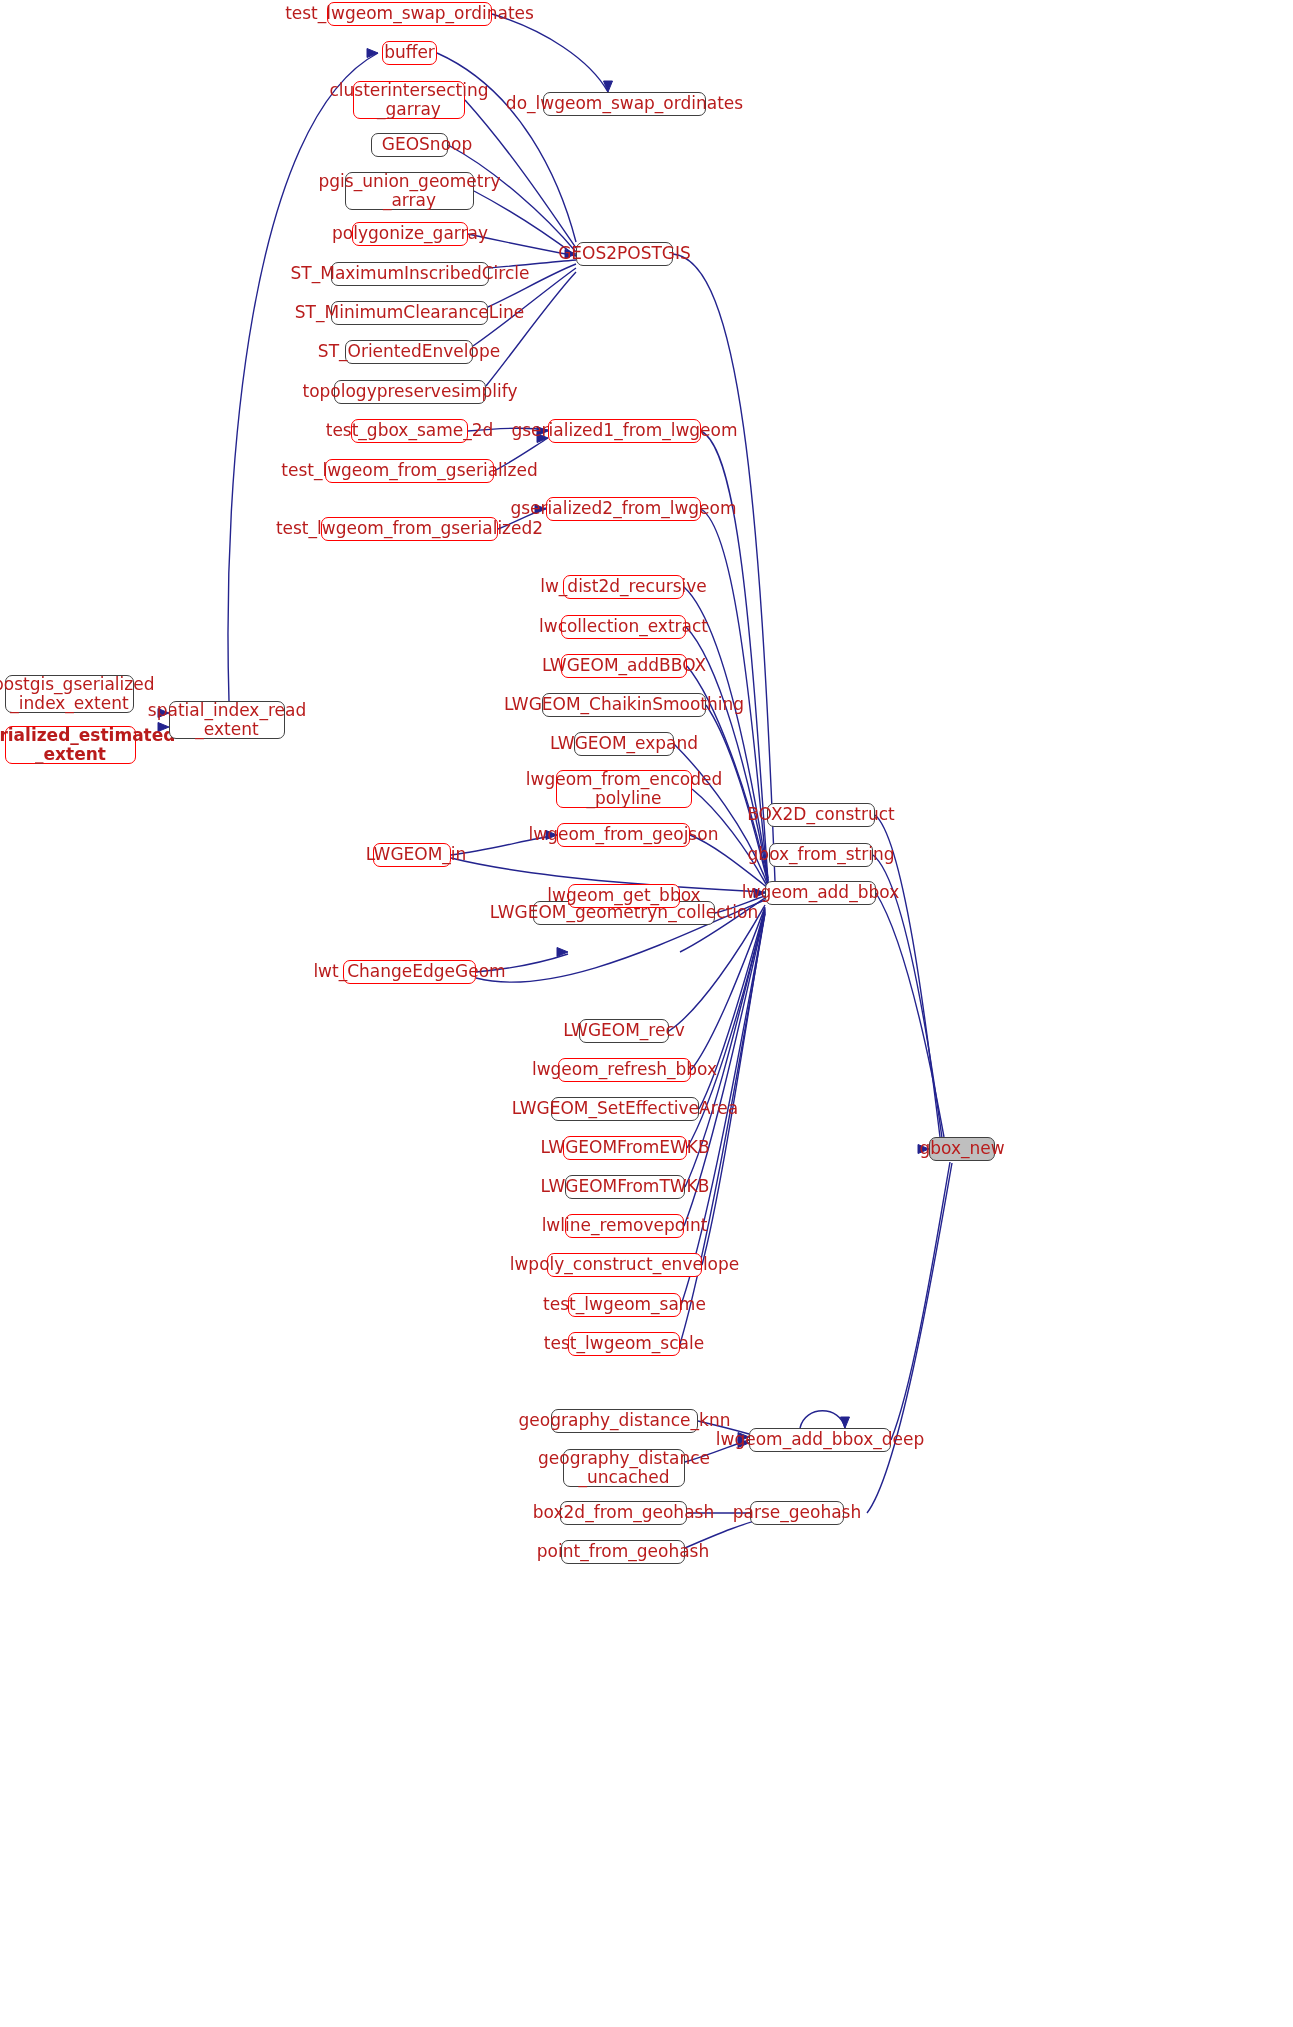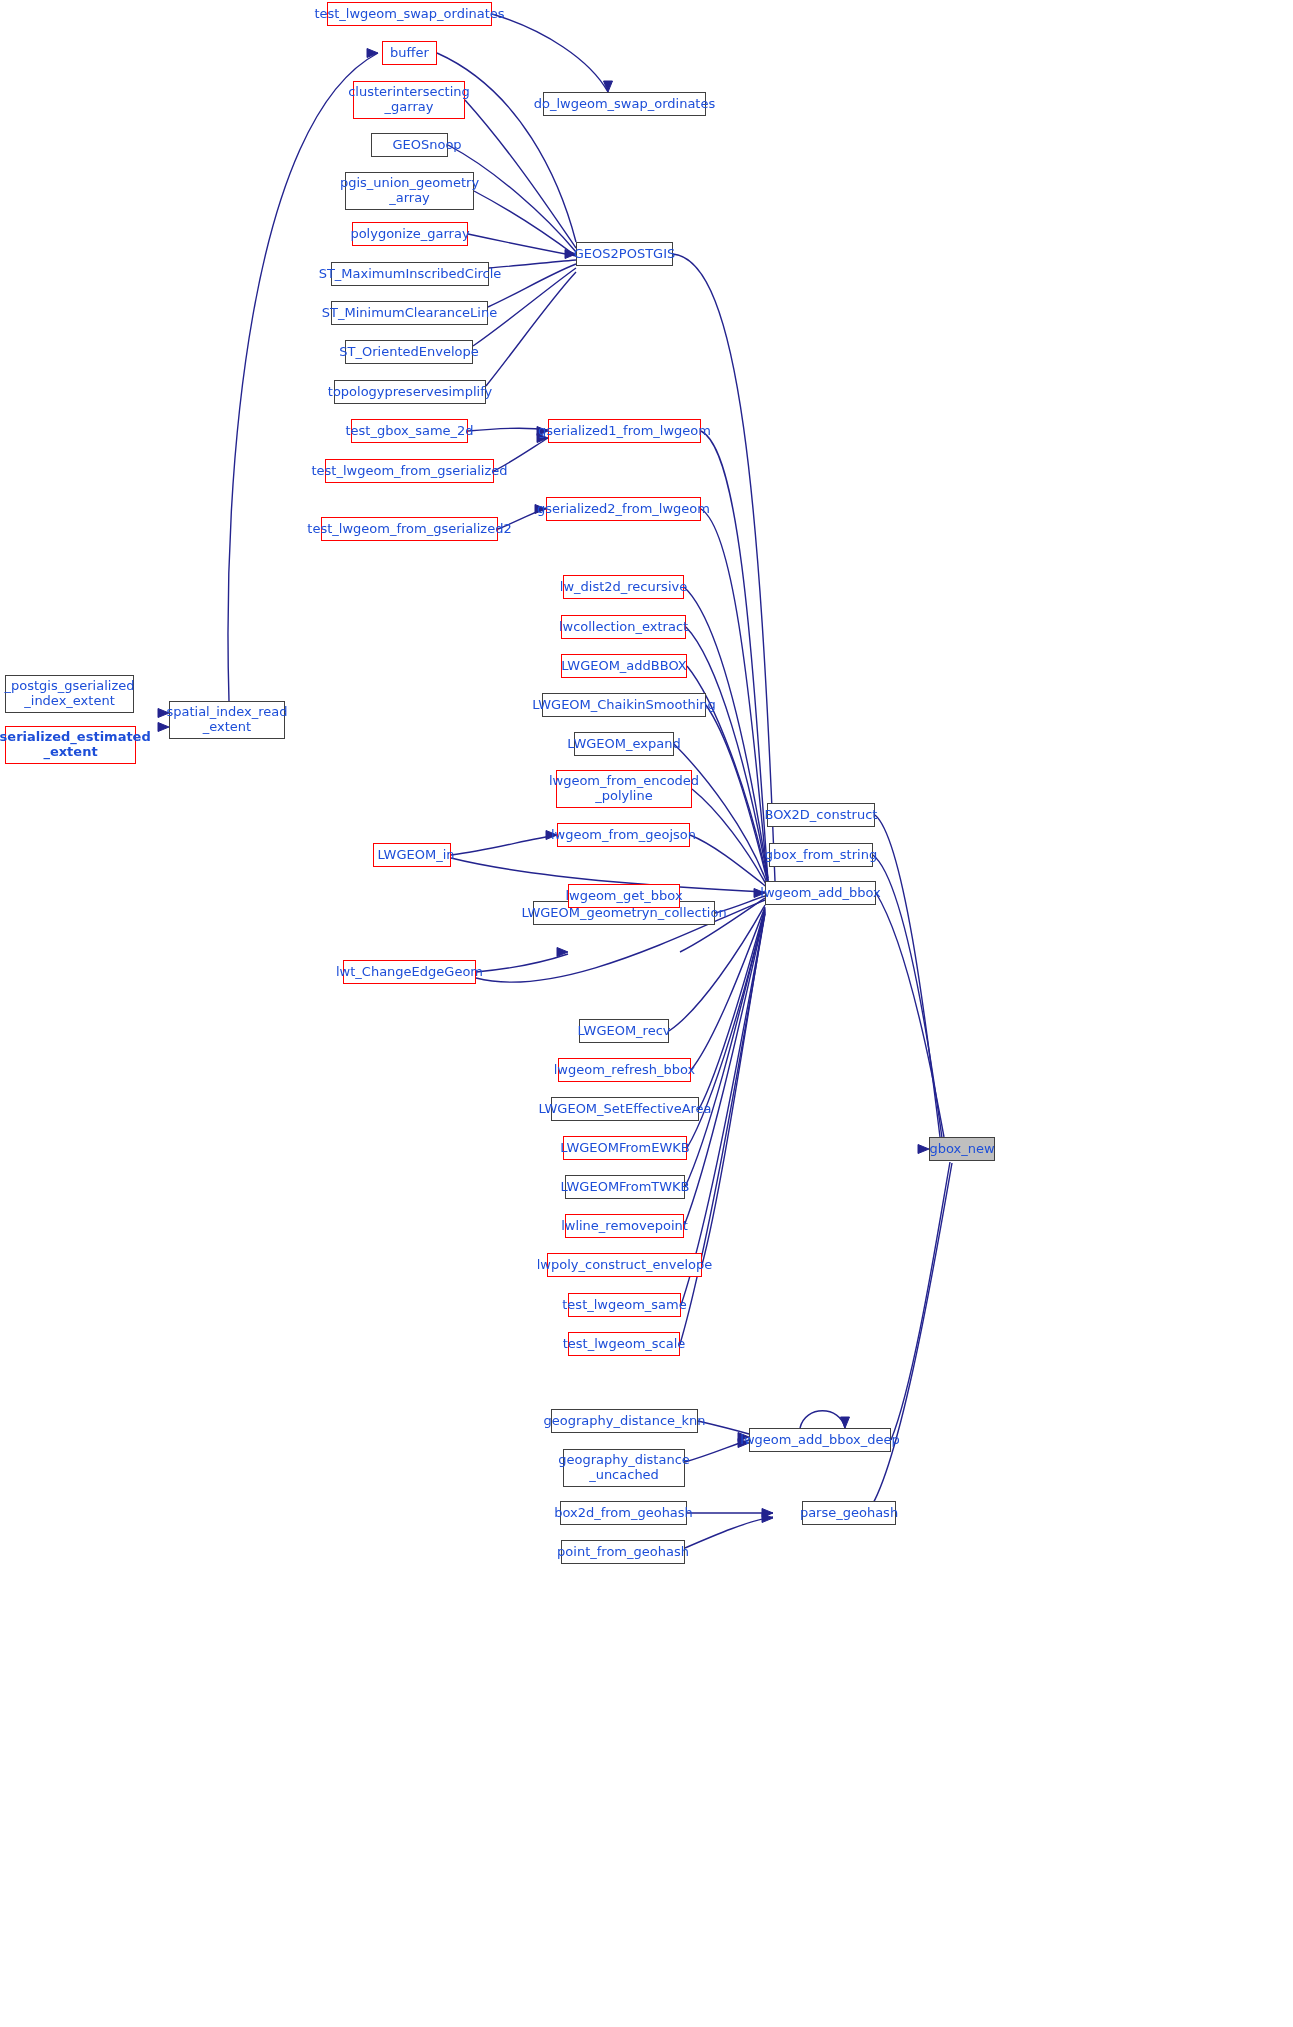--- a/index.html
+++ b/index.html
@@ -12,26 +12,27 @@
     overflow:hidden;
   }
   .node{
     position:absolute;
     box-sizing:border-box;
     display:flex;
     align-items:center;
     justify-content:center;
     text-align:center;
     background:#ffffff;
-    font-size:13px;
+    font-size:17px;
     line-height:1.12;
-    color:#1d4ed8;
+    color:#b91c1c;
     white-space:pre-line;
     letter-spacing:0px;
     z-index:3;
+    border-radius:7px;
   }
   .node.red{ border:1.6px solid #ff0000; }
   .node.black{ border:1.6px solid #404040; }
   .node.cur{ border:1.6px solid #404040; background:#bfbfbf; }
   svg#edges{
     position:absolute;
     left:0; top:0;
     width:1293px;
     height:2027px;
     z-index:1;
@@ -162,15 +163,15 @@
       <div class="node black" style="left: 767px; top: 803px; width: 108px; height: 24px;">BOX2D_construct</div>
       <div class="node black" style="left: 769px; top: 843px; width: 104px; height: 24px;">gbox_from_string</div>
       <div class="node black" style="left: 765px; top: 881px; width: 111px; height: 24px;">lwgeom_add_bbox</div>
       <div class="node cur" style="left: 929px; top: 1137px; width: 66px; height: 24px;">gbox_new</div>
       <div class="node black" style="left: 551px; top: 1409px; width: 147px; height: 24px;">geography_distance_knn</div>
       <div class="node black" style="left: 563px; top: 1449px; width: 122px; height: 38px;">geography_distance
 _uncached</div>
       <div class="node black" style="left: 749px; top: 1428px; width: 142px; height: 24px;">lwgeom_add_bbox_deep</div>
       <div class="node black" style="left: 560px; top: 1501px; width: 127px; height: 24px;">box2d_from_geohash</div>
       <div class="node black" style="left: 561px; top: 1540px; width: 124px; height: 24px;">point_from_geohash</div>
-      <div class="node black" style="left: 802px; top: 1501px; width: 94px; height: 24px;">parse_geohash</div>
+      <div class="node black" style="left: 750px; top: 1501px; width: 94px; height: 24px;">parse_geohash</div>
     </div>
 </div>
 
 </body></html>

